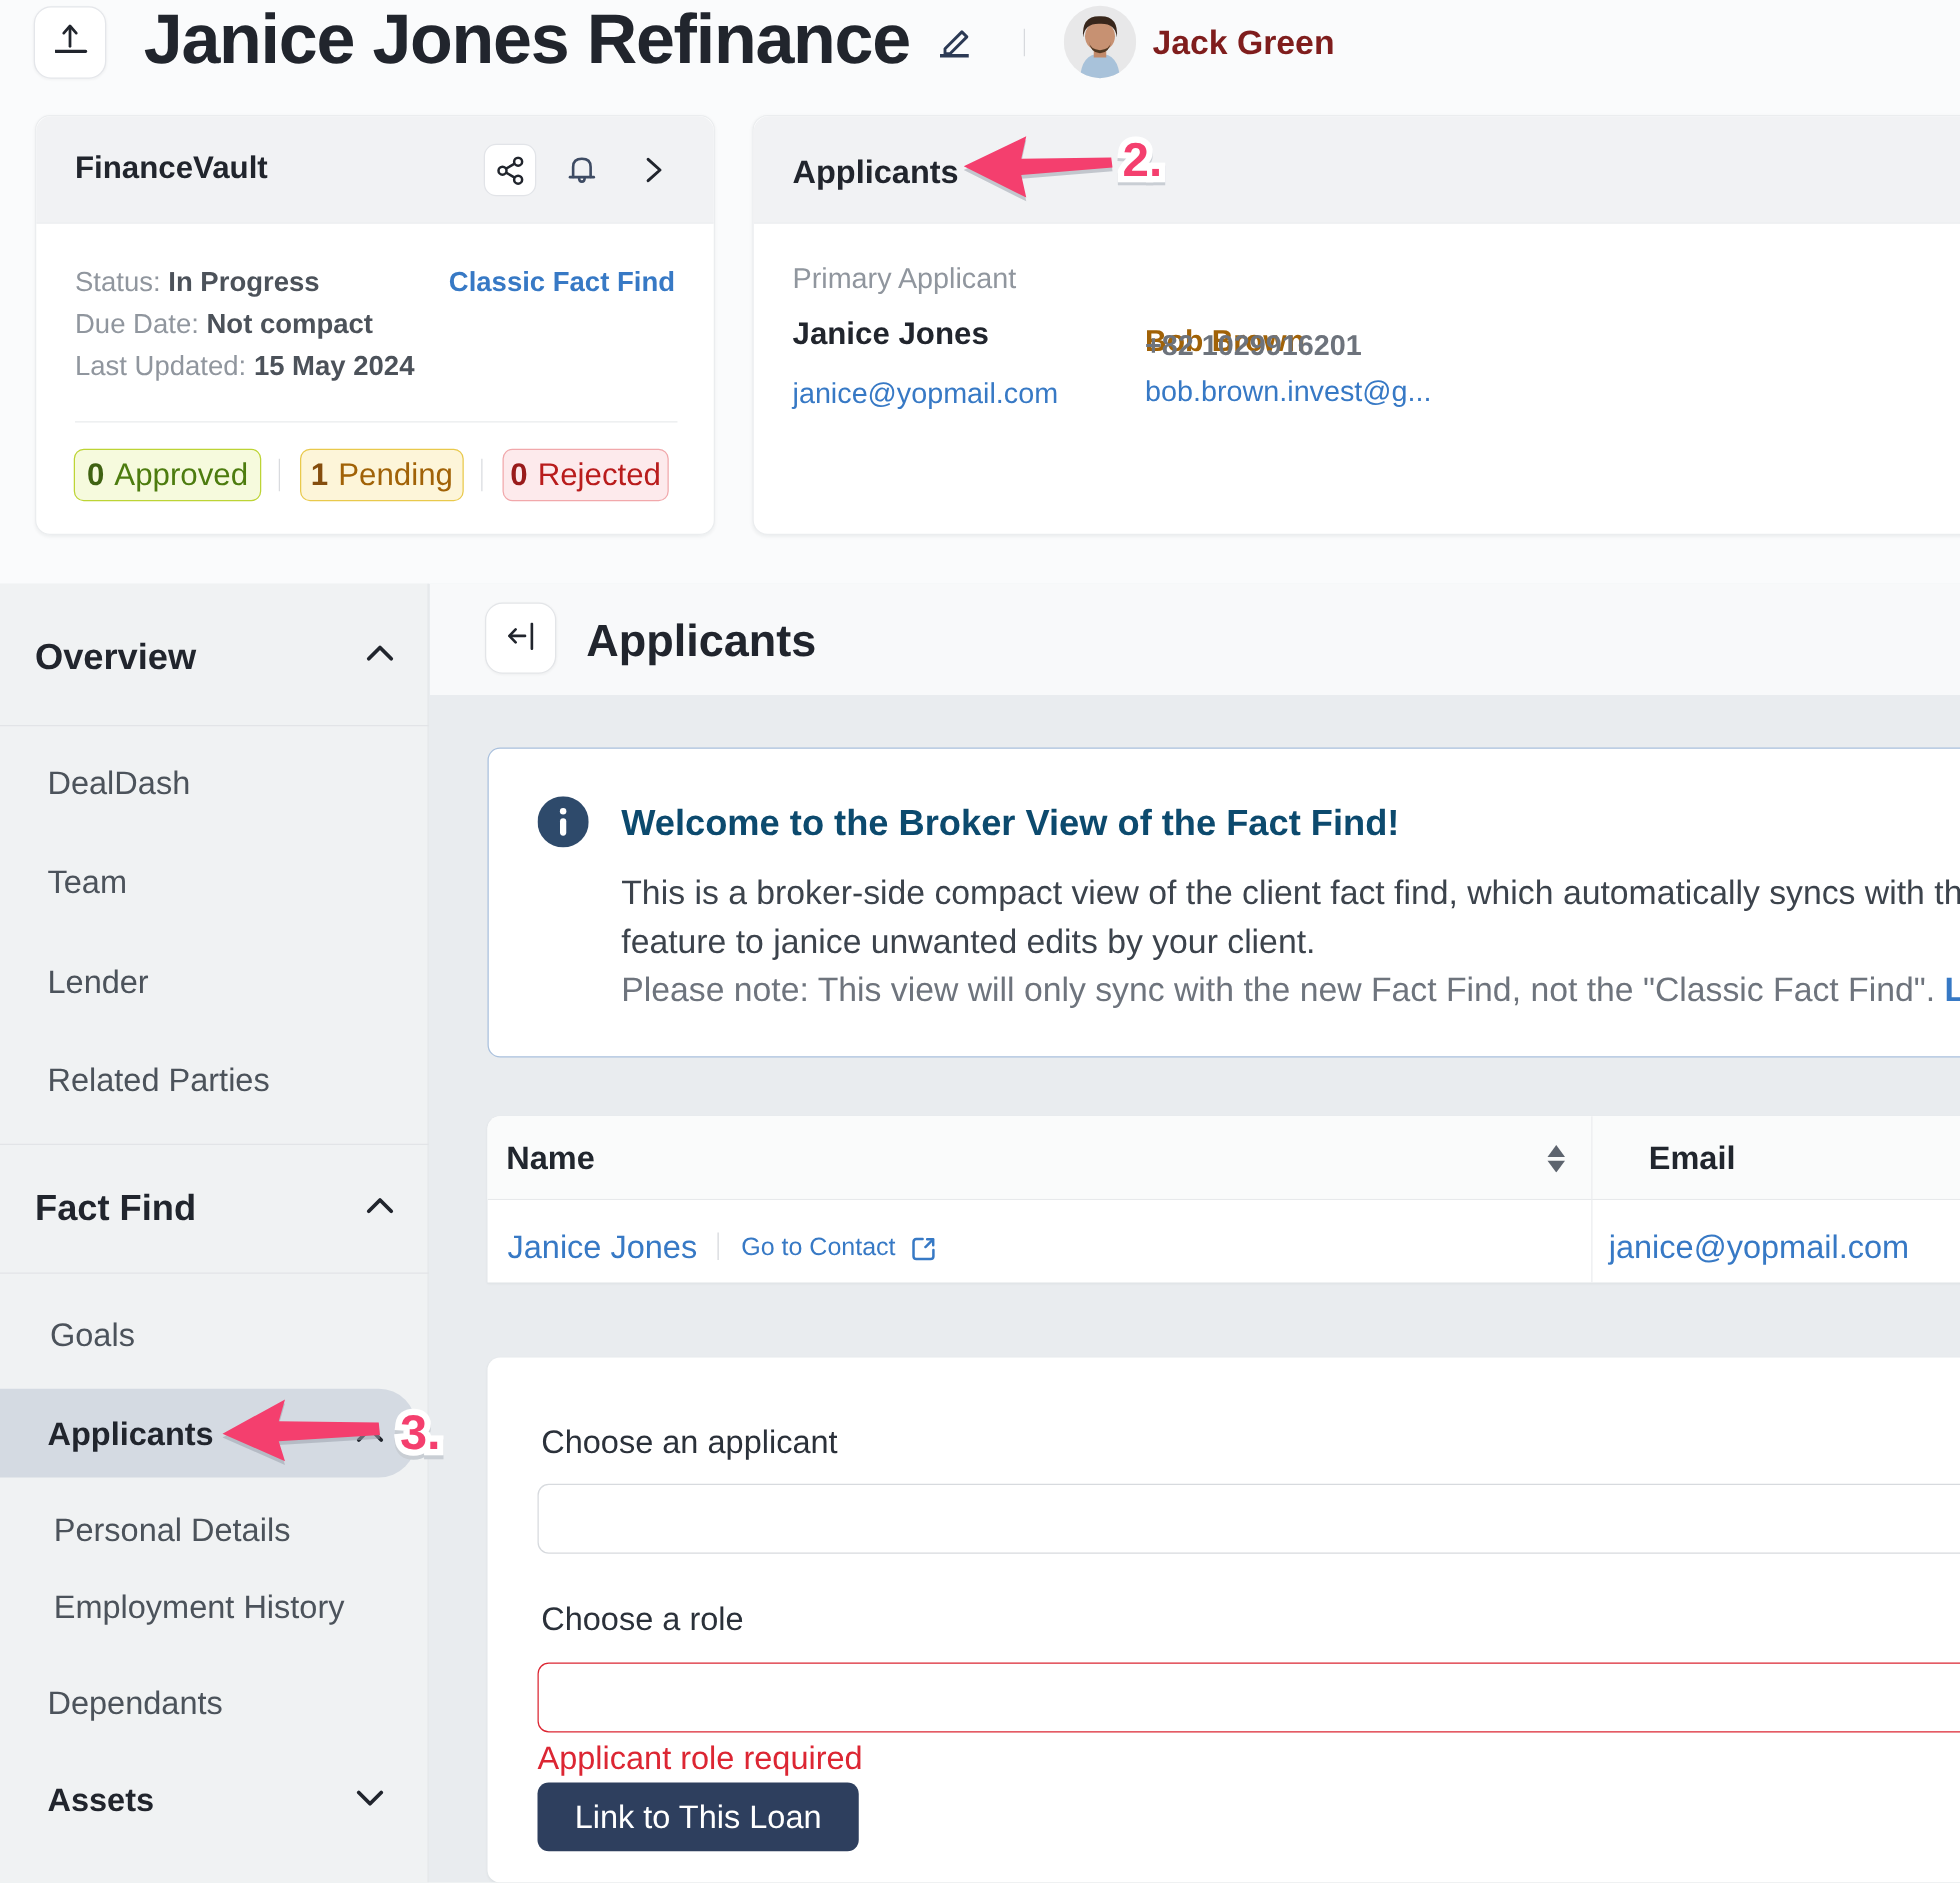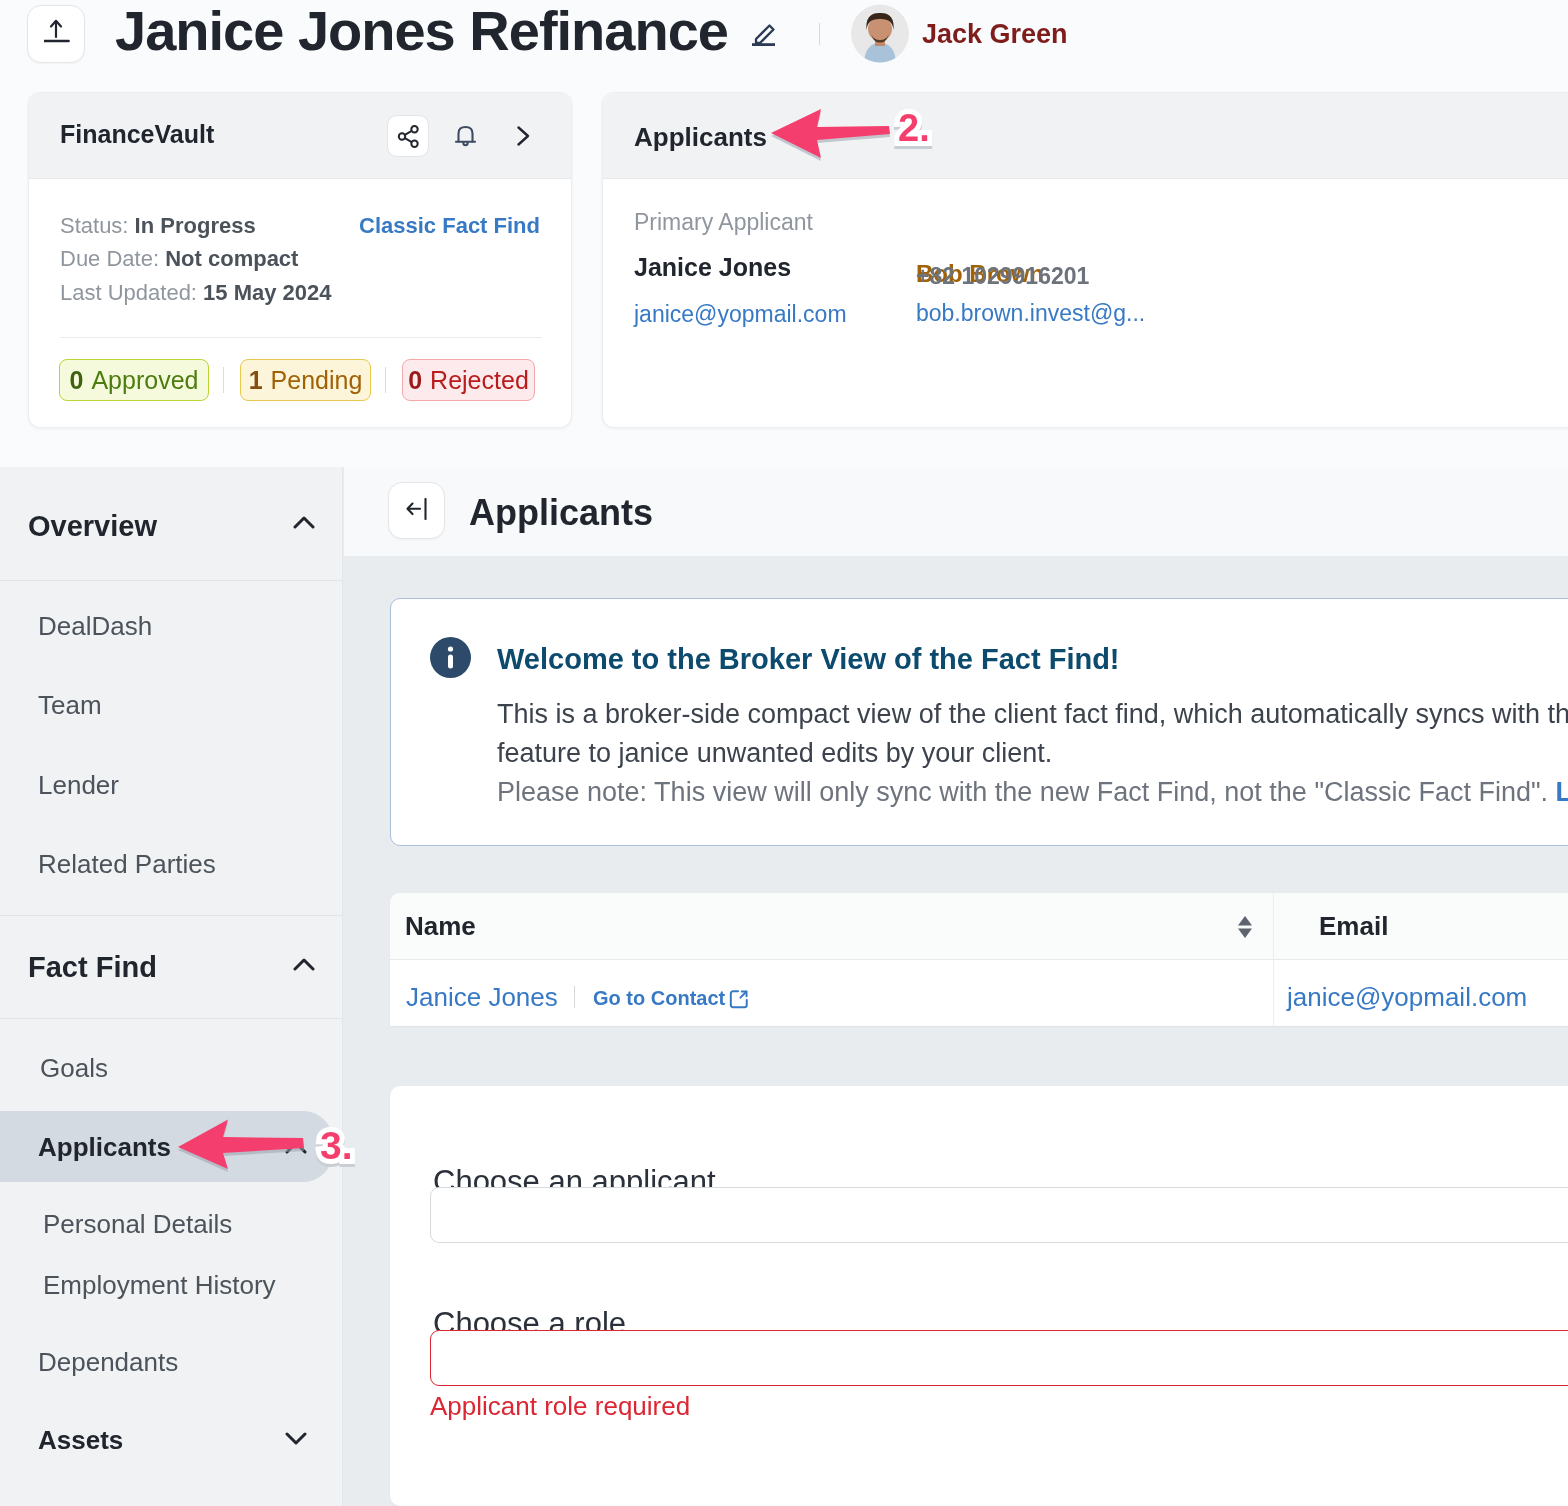--- a/index.html
+++ b/index.html
@@ -50,21 +50,21 @@
 .infoline { font-size:27px; color:#3c434c; white-space:nowrap; }
 
 
 #tbl { left:390px; top:893px; width:1400px; height:133px; background:#fff; border-radius:10px 10px 0 0; box-shadow:0 1px 2px rgba(20,30,40,.05); }
 .th { font-size:26px; font-weight:700; color:#21262e; }
 #tblhead { position:absolute; left:0; top:0; width:100%; height:67px; background:#fafbfb; border-bottom:1px solid #e7e9eb; border-radius:10px 10px 0 0; }
 .tcoldiv { position:absolute; left:883px; top:0; width:1px; height:133px; background:#ebedef; }
 
 
 #formcard { left:390px; top:1086px; width:1400px; height:420px; background:#fff; border-radius:10px; box-shadow:0 1px 2px rgba(20,30,40,.05); }
-.flabel { font-size:31px; color:#2b313a;margin-top:26px; }
+.flabel { font-size:26px; color:#2b313a; }
 .sel { position:absolute; left:40px; width:1338px; height:56px; background:#fff; border:1px solid #d7dade; border-radius:9px; }
 .selerr { border:1px solid #dc2633; }
 .errtxt { font-size:26px; color:#dc2633; }
 .linkbtn { position:absolute; left:40px; top:340px; width:257px; height:55px; background:#2e3f5e; border-radius:9px; color:#fff; font-size:26px; font-weight:500; display:flex; align-items:center; justify-content:center; }
 </style>
 </head>
 <body>
 
 <div class="abs upbtn"></div>
 <svg class="abs" style="left:44px; top:19px;" width="26" height="24" viewBox="0 0 26 24">
@@ -217,30 +217,31 @@
   <div id="tblhead"></div>
   <div class="abs th" style="left:15px; top:18px;">Name</div>
   <svg class="abs" style="left:847px; top:23px;" width="16" height="22" viewBox="0 0 16 22">
     <path d="M8 0 L15 9.5 L1 9.5 Z" fill="#5d646e"></path>
     <path d="M8 22 L15 12.5 L1 12.5 Z" fill="#5d646e"></path>
   </svg>
   <div class="abs th" style="left:897px; top:18px;margin-left:32px;">Email</div>
   <div class="tcoldiv"></div>
   <div class="abs blue" style="left:16px; top:89px; font-size:26px;">Janice Jones</div>
   <div class="abs" style="left:184px; top:93px; width:1px; height:22px; background:#d5d8db;"></div>
-  <div class="abs blue" style="left:203px; top:94px; font-size:20px; font-weight:700;">Go to Contact</div>
+  <div class="abs blue" style="left:203px; top:94px; font-size:20px; font-weight:400;">Go to Contact</div>
   <svg class="abs" style="left:339px; top:96px;" width="20" height="20" viewBox="0 0 22 22">
     <g stroke="#3779c5" stroke-width="2.2" fill="none" stroke-linecap="round" stroke-linejoin="round">
       <path d="M19.5 12 L19.5 17.5 Q19.5 20 17 20 L4.5 20 Q2 20 2 17.5 L2 5 Q2 2.5 4.5 2.5 L10 2.5"></path>
       <path d="M14 2.7 L19.3 2.7 L19.3 8"></path>
       <line x1="19" y1="3" x2="12.5" y2="9.5"></line>
     </g>
   </svg>
   <div class="abs blue" style="left:897px; top:89px; font-size:26px;">janice@yopmail.com</div>
 </div>
 
 <div class="abs" id="formcard">
   <div class="abs flabel" style="left:43px; top:52px;">Choose an applicant</div>
   <div class="sel" style="top:101px;"></div>
   <div class="abs flabel" style="left:43px; top:194px;">Choose a role</div>
   <div class="sel selerr" style="top:244px;"></div>
   <div class="abs errtxt" style="left:40px; top:305px;">Applicant role required</div>
+  <div class="linkbtn">Link to This Loan</div>
 </div>
 
 </body></html>

